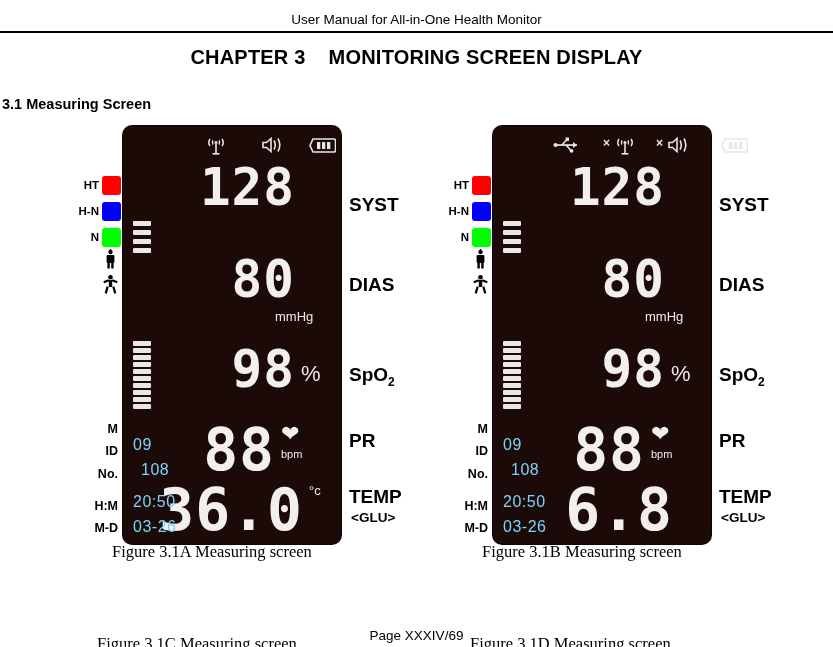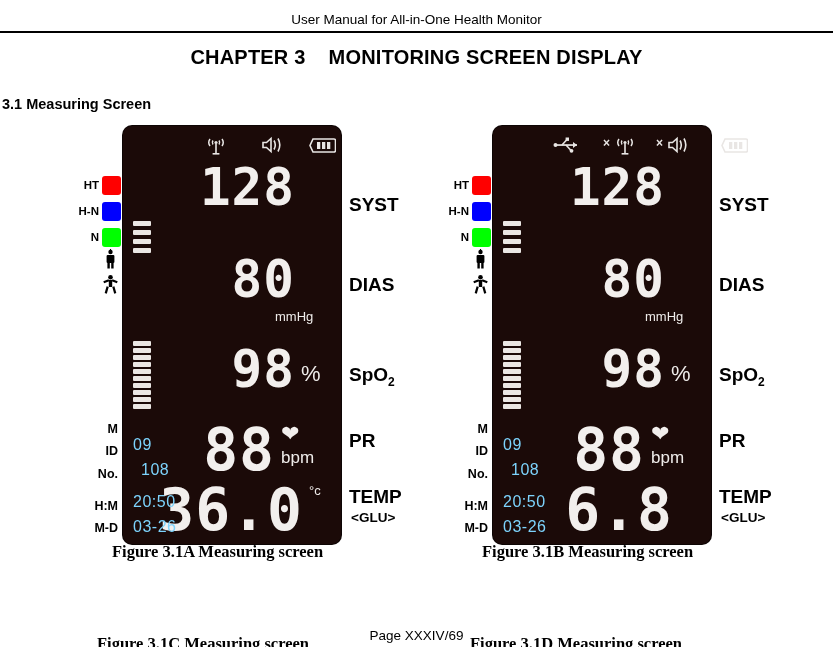--- a/index.html
+++ b/index.html
@@ -94,21 +94,21 @@
   .row-temp { position:absolute; top:355px; left:0;  width:180px; }
 
   .unit {
     position:absolute;
     color:#efecea;
     font-size:13px;
     font-family:"Liberation Sans", sans-serif;
   }
   .u-mmhg { top:183px; left:152px; }
   .u-pct  { top:235px; left:178px; font-size:22px; }
-  .u-bpm  { top:322px; left:158px; font-size:17px; }
+  .u-bpm  { top:322px; left:158px; font-size:11px; }
   .u-degc { top:357px; left:186px; font-size:13px; }
 
   .heart { position:absolute; top:295px; left:158px; color:#f2efed; font-size:22px; }
 
   
   .bars { position:absolute; left:10px; }
   .bars .bar {
     width:18px; height:5px;
     background:#ebe7e4;
     margin-bottom:4px;
@@ -166,21 +166,20 @@
     font-size:19px; font-weight:bold; white-space:nowrap;
   }
   .rlab.small { font-size:13.5px; font-weight:bold; }
 
   
   .cap {
     position:absolute;
     font-family:"Liberation Serif", serif;
     font-size:16.5px;
     white-space:nowrap;
-    font-weight:bold;
   }
   .cap-a { left:112px; top:542px; }
   .cap-b { left:482px; top:542px; }
   .cap-c { left:97px;  top:634px; }
   .cap-d { left:470px; top:634px; }
 
   .page-foot {
     position:absolute;
     left:0; width:833px;
     top:628px;

